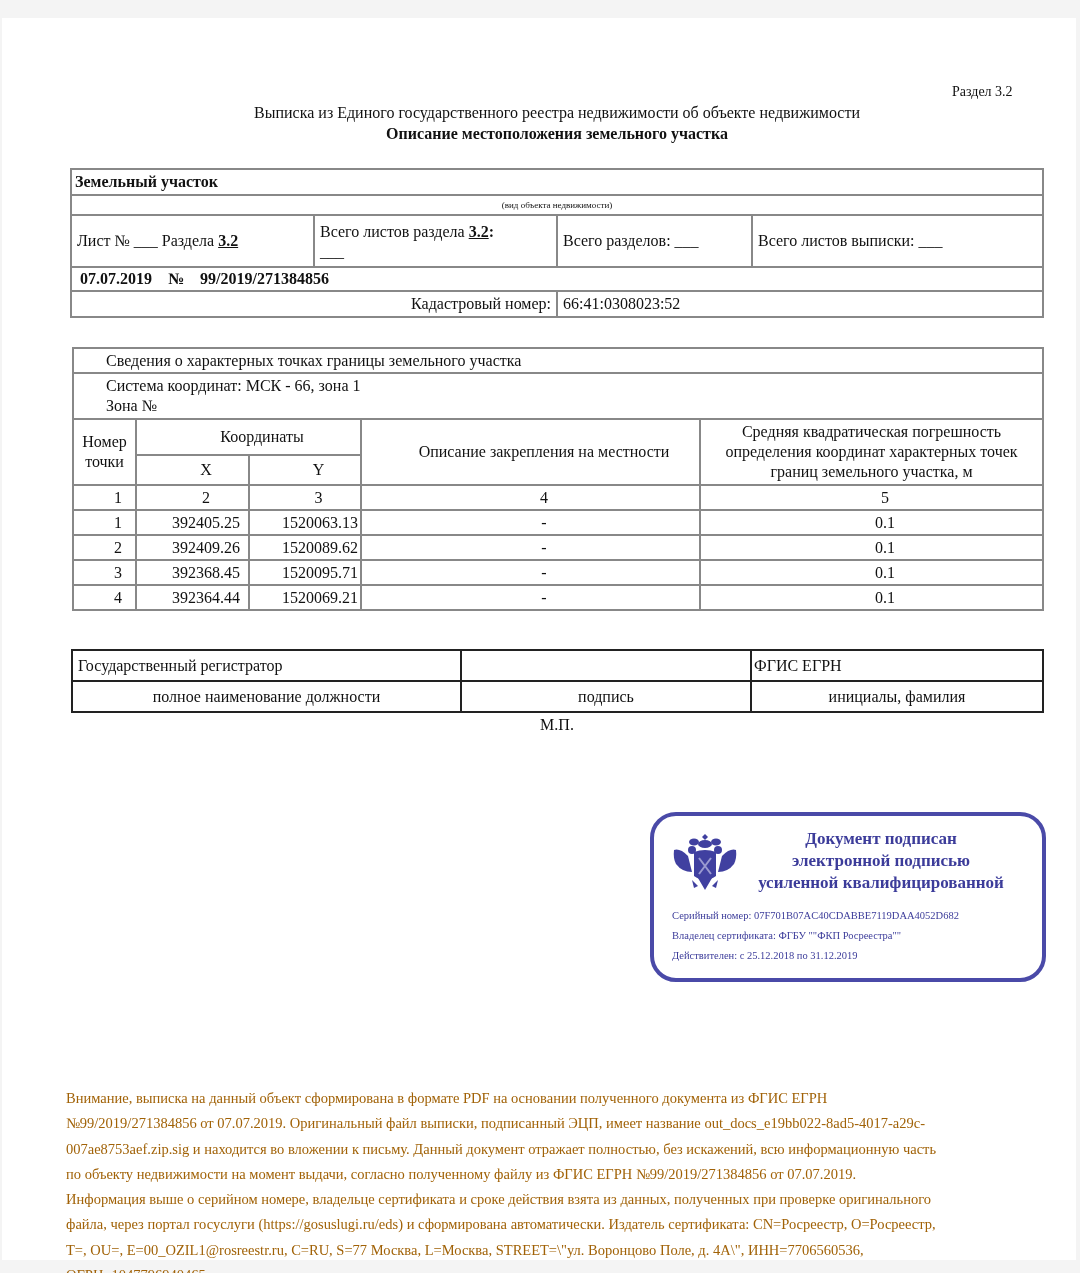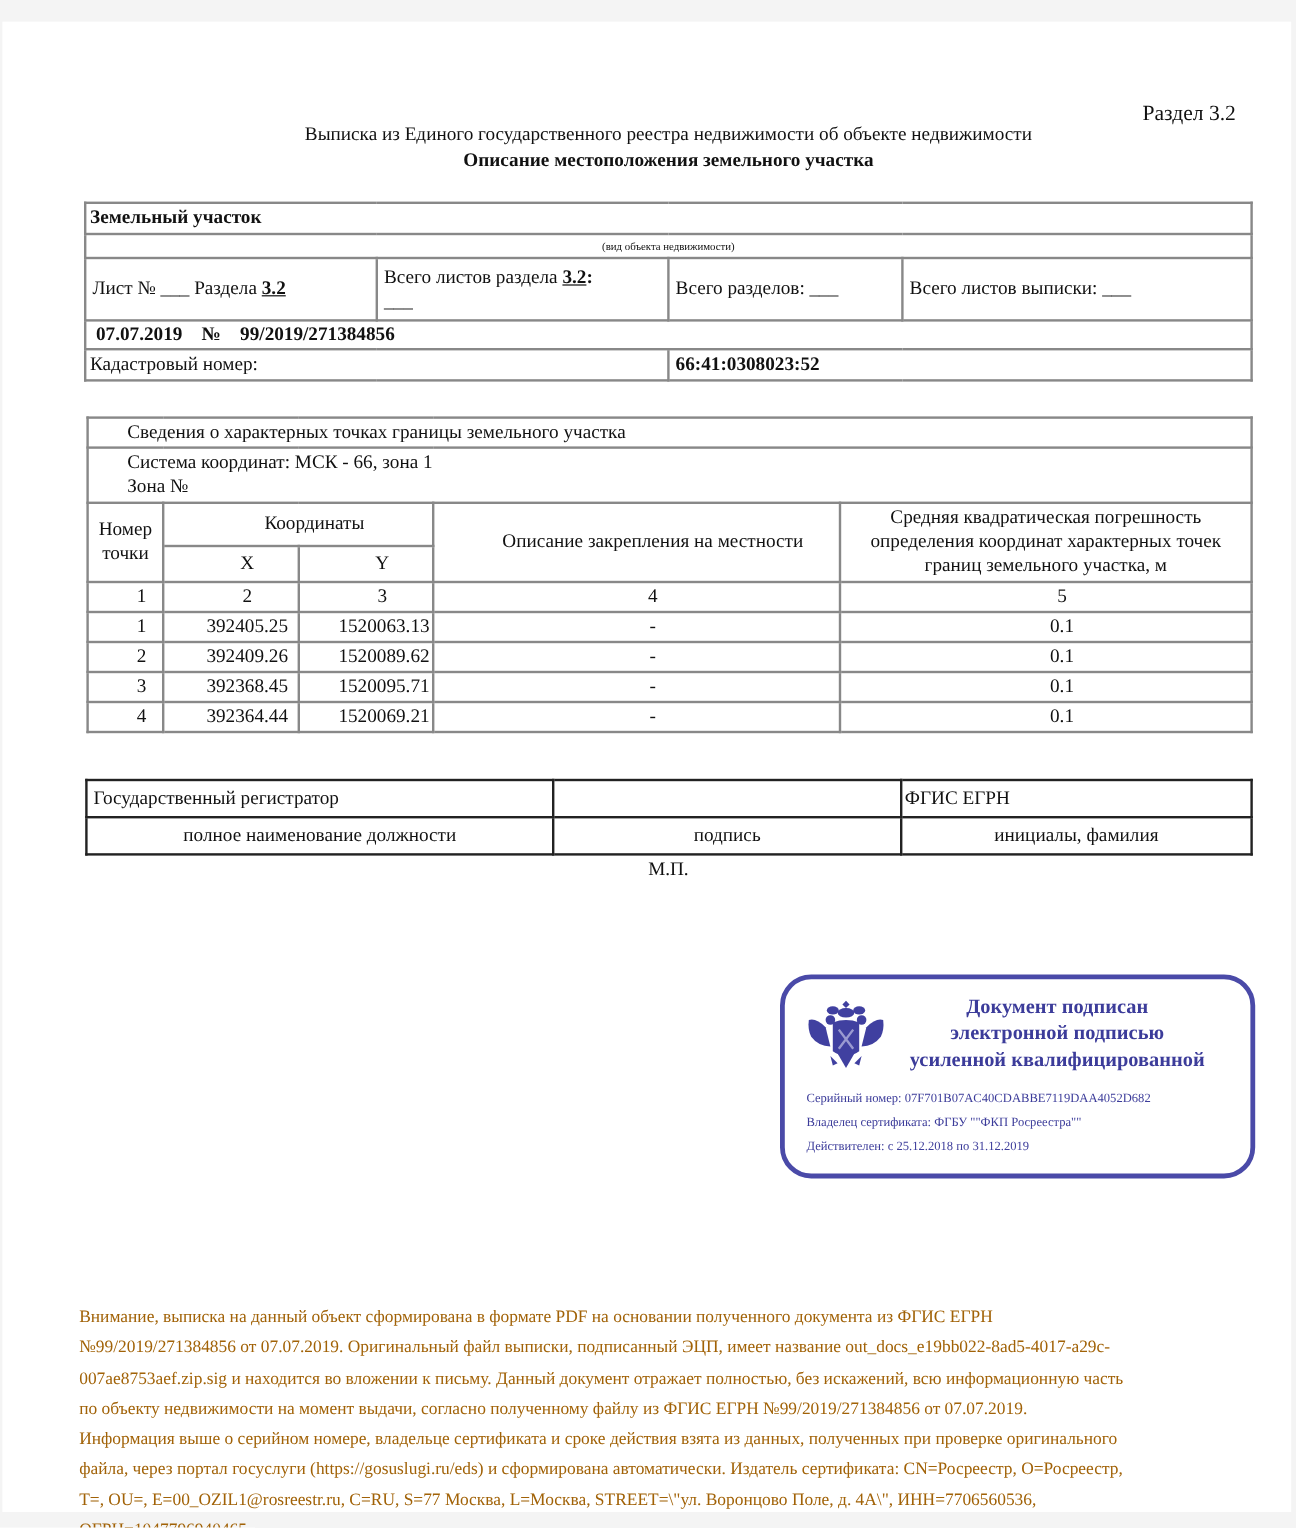--- a/index.html
+++ b/index.html
@@ -11,21 +11,21 @@
       position: relative;
       overflow: hidden;
     }
     .page {
       position: absolute;
       left: 2px; top: 18px;
       width: 1074px; height: 1242px;
       background: #ffffff;
     }
     .abs { position: absolute; }
-    .section-no { left: 950px; top: 66px; font-size: 18px; }
+    .section-no { left: 950px; top: 66px; font-size: 14px; }
     .title1 { left: 0; width: 1110px; top: 86px; text-align: center; font-size: 16px; }
     .title2 { left: 0; width: 1110px; top: 107px; text-align: center; font-size: 16px; font-weight: bold; }
 
     table { border-collapse: collapse; table-layout: fixed; }
     td { padding: 0 5px; vertical-align: middle; }
 
     
     .t1 { left: 68px; top: 150px; width: 972px; border: 2px solid #333; font-size: 16px; }
     .t1 td { border: 2px solid #888; }
     .t1 .r-head td { height: 24px; font-weight: bold; padding-left: 3px; }
@@ -113,22 +113,22 @@
       </td>
     </tr>
     <tr class="r-date">
       <td colspan="4" style="padding-left:8px;">
         <span>07.07.2019</span>&nbsp;&nbsp;&nbsp;
         <span>№</span>&nbsp;&nbsp;&nbsp;
         <span>99/2019/271384856</span>
       </td>
     </tr>
     <tr class="r-cad">
-      <td colspan="2" style="padding-left:3px;">Кадастровый номер:</td>
-      <td colspan="2" style="font-weight:bold;">66:41:0308023:52</td>
+      <td colspan="2" style="padding-left:3px;text-align:right;">Кадастровый номер:</td>
+      <td colspan="2" style="font-weight:normal;">66:41:0308023:52</td>
     </tr>
   </tbody>
     </table>
 
   <table class="abs t2">
     <colgroup>
       <col style="width:63px">
         <col style="width:113px">
         <col style="width:112px">
         <col style="width:339px">

